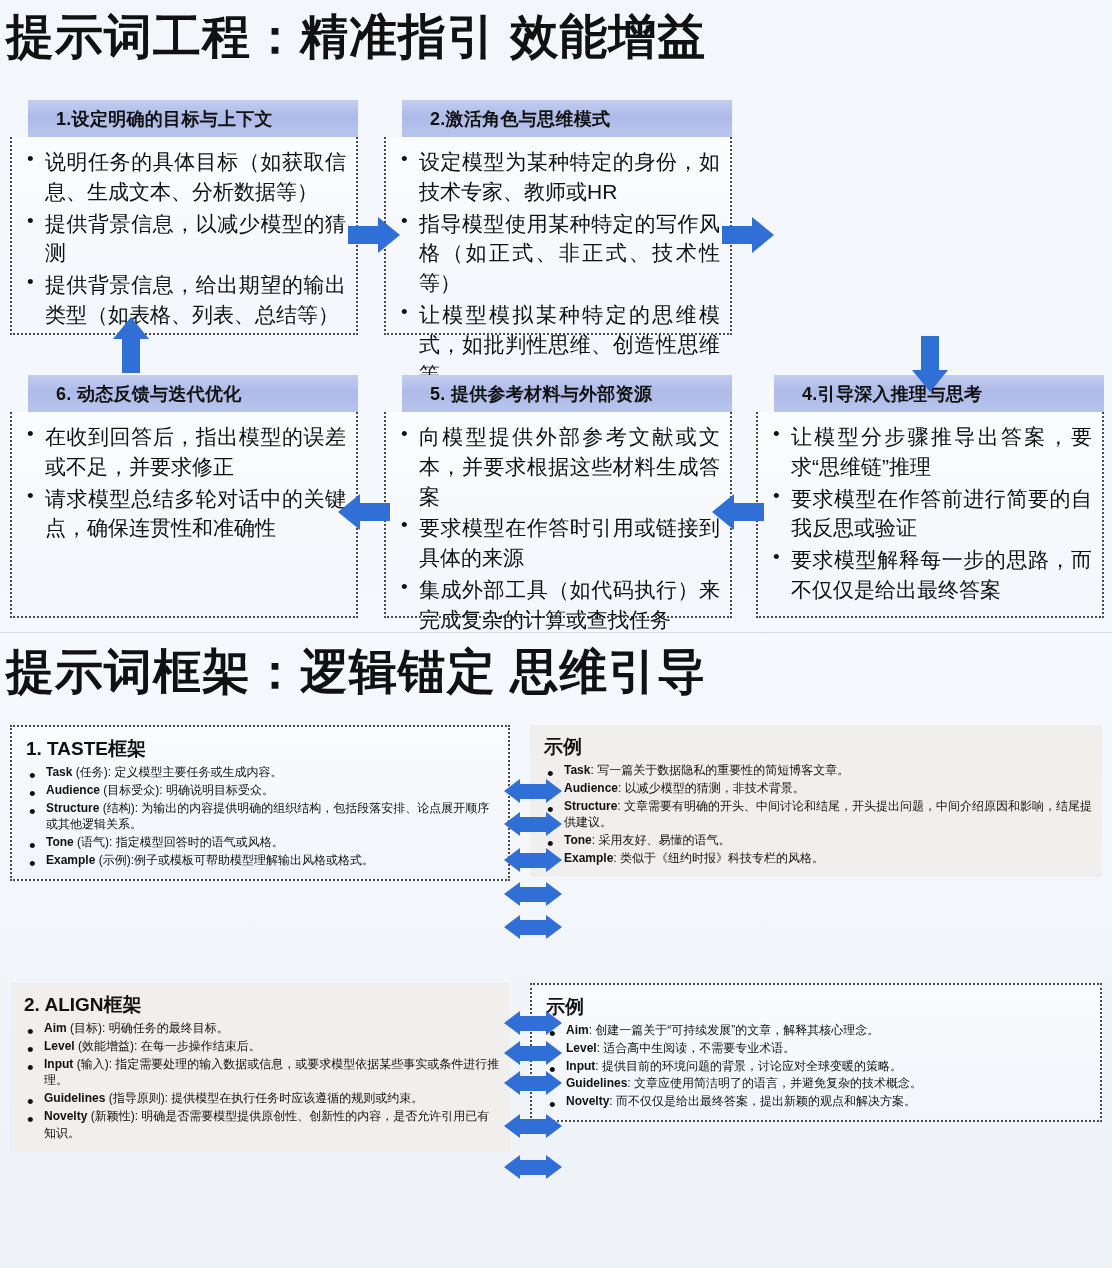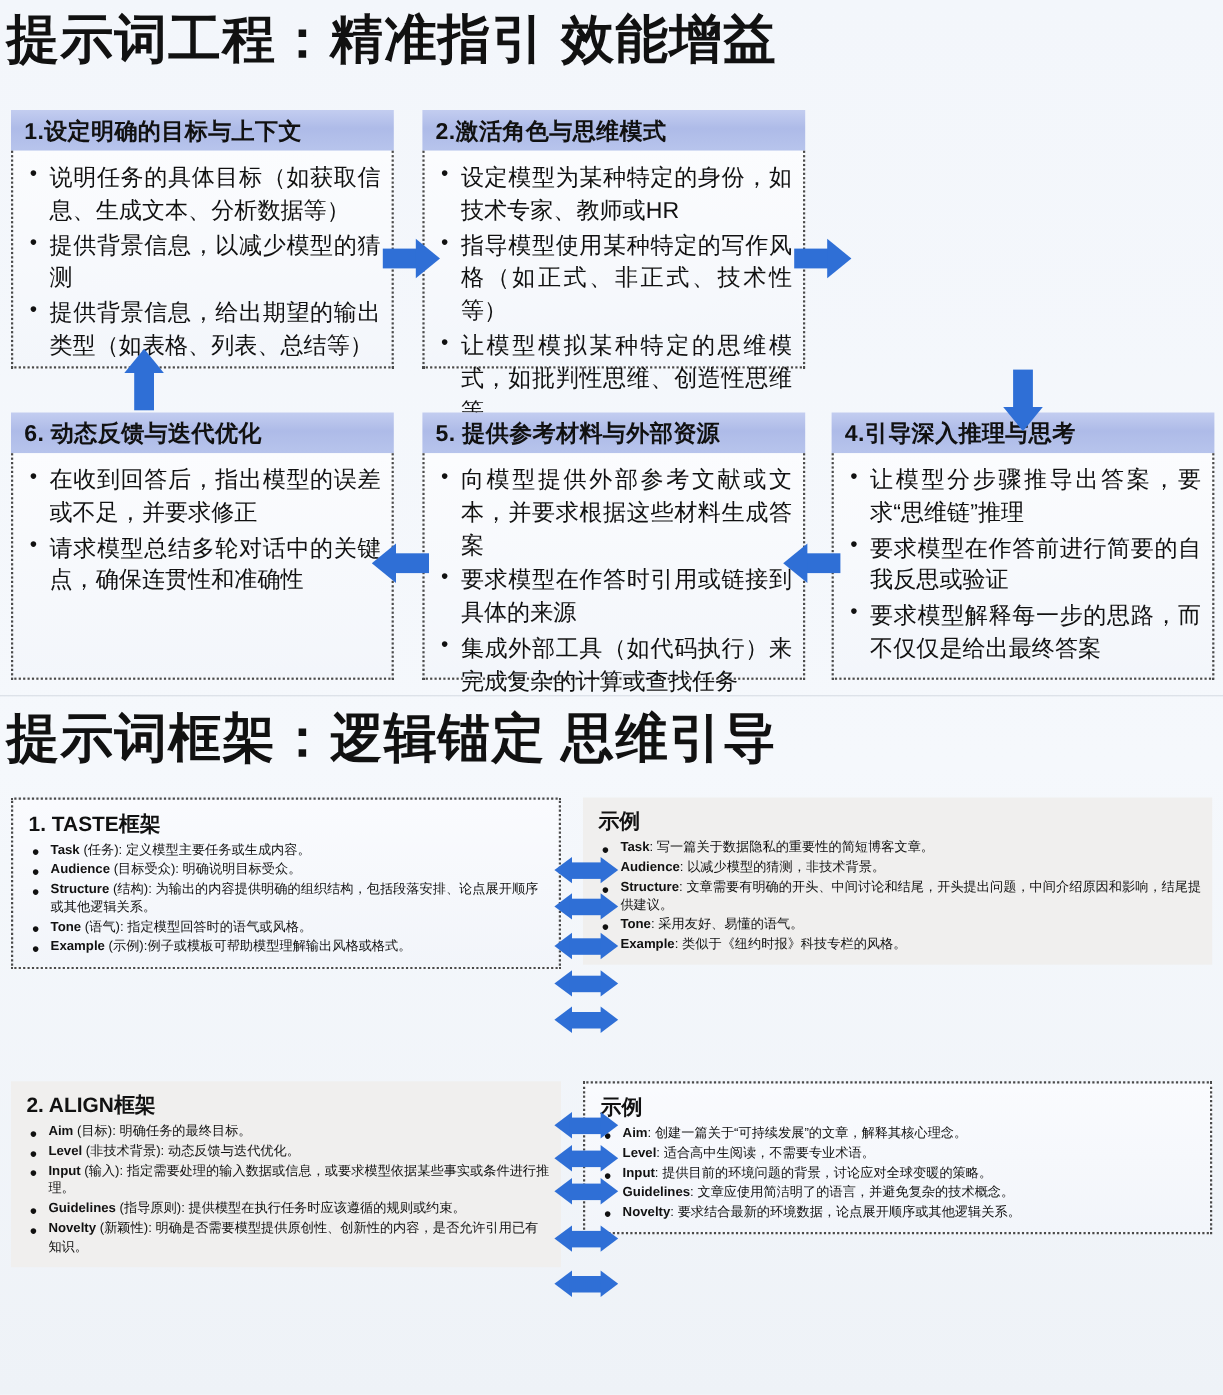--- a/index.html
+++ b/index.html
@@ -45,26 +45,27 @@
   
   .card {
     position: absolute;
     width: 348px;
   }
   .card-header {
     height: 37px;
     background: linear-gradient(180deg,#c3cdf0 0%, #aebbe8 45%, #b7c4ec 100%);
     display: flex;
     align-items: center;
-    padding-left: 12px;
-    font-size: 21px;
+    padding-left: 28px;
+    font-size: 18px;
     font-weight: 700;
     color: #111;
     white-space: nowrap;
     letter-spacing: .3px;
+    margin-left: 18px;
   }
   .card-body {
     border: 2px dotted #4a4a4a;
     border-top: none;
     background: linear-gradient(180deg,#fbfcfe 0%, #f3f6fb 100%);
     padding: 10px 10px 10px 6px;
   }
   .card-body ul { list-style: none; }
   .card-body li {
     position: relative;
@@ -334,35 +335,35 @@
   <div class="dbl-arrow" style="left:504px; top:920px;">
       <div class="h-l"></div>
       <div class="bar"></div>
       <div class="h-r"></div>
     </div>
 
   <div class="fw-panel plain" id="panel-align">
     <div class="fw-title">2. ALIGN框架</div>
     <ul>
       <li><b>Aim</b><span> (目标): </span><span>明确任务的最终目标。</span></li>
-      <li><b>Level</b><span> (非技术背景): </span><span>动态反馈与迭代优化。</span></li>
+      <li><b>Level</b><span> (效能增益): </span><span>在每一步操作结束后。</span></li>
       <li><b>Input</b><span> (输入): </span><span>指定需要处理的输入数据或信息，或要求模型依据某些事实或条件进行推理。</span></li>
       <li><b>Guidelines</b><span> (指导原则): </span><span>提供模型在执行任务时应该遵循的规则或约束。</span></li>
       <li><b>Novelty</b><span> (新颖性): </span><span>明确是否需要模型提供原创性、创新性的内容，是否允许引用已有知识。</span></li>
     </ul>
   </div>
 
   <div class="fw-panel bordered" id="panel-align-ex">
     <div class="fw-title">示例</div>
     <ul>
       <li><b>Aim</b><span>: </span><span>创建一篇关于“可持续发展”的文章，解释其核心理念。</span></li>
       <li><b>Level</b><span>: </span><span>适合高中生阅读，不需要专业术语。</span></li>
       <li><b>Input</b><span>: </span><span>提供目前的环境问题的背景，讨论应对全球变暖的策略。</span></li>
       <li><b>Guidelines</b><span>: </span><span>文章应使用简洁明了的语言，并避免复杂的技术概念。</span></li>
-      <li><b>Novelty</b><span>: </span><span>要求结合最新的环境数据，论点展开顺序或其他逻辑关系。</span></li>
+      <li><b>Novelty</b><span>: </span><span>而不仅仅是给出最终答案，提出新颖的观点和解决方案。</span></li>
     </ul>
   </div>
 
   <div class="dbl-arrow" style="left:504px; top:1016px;">
       <div class="h-l"></div>
       <div class="bar"></div>
       <div class="h-r"></div>
     </div>
   <div class="dbl-arrow" style="left:504px; top:1046px;">
       <div class="h-l"></div>

